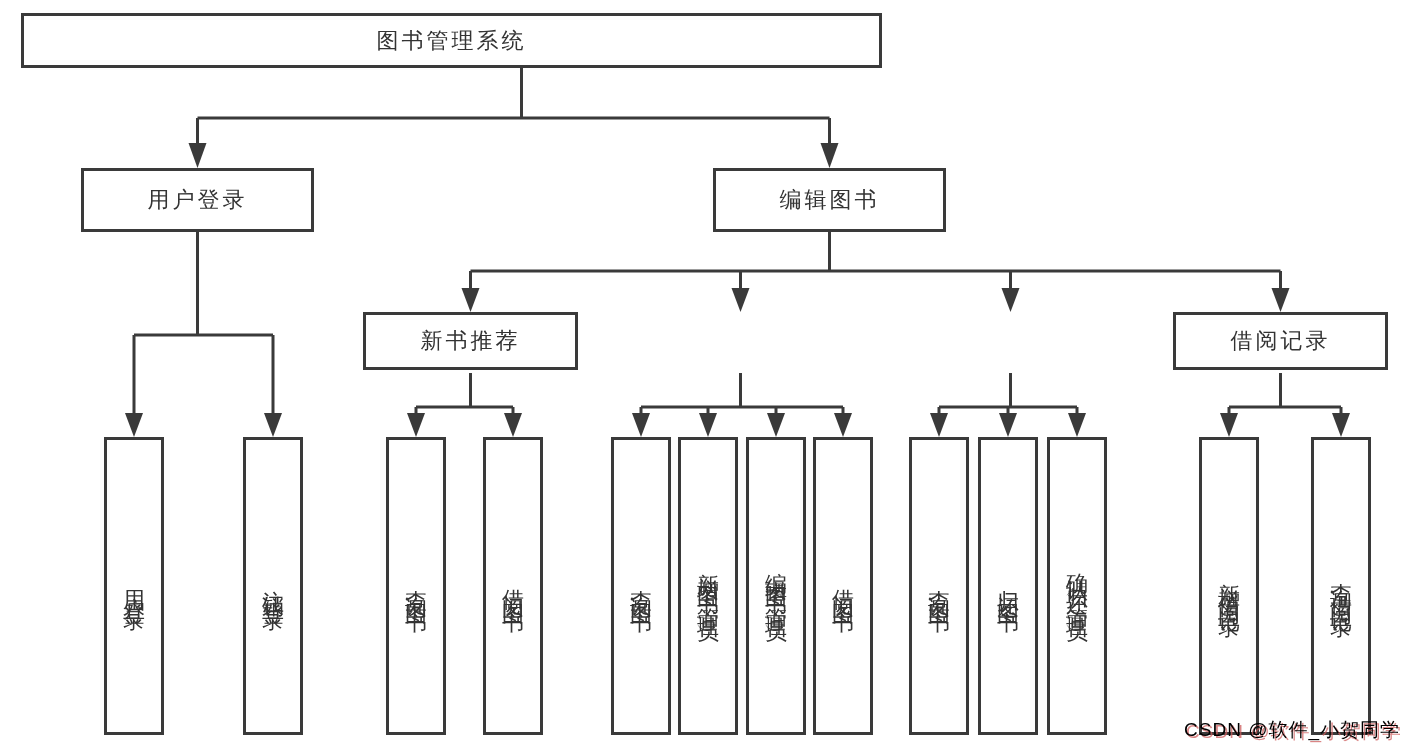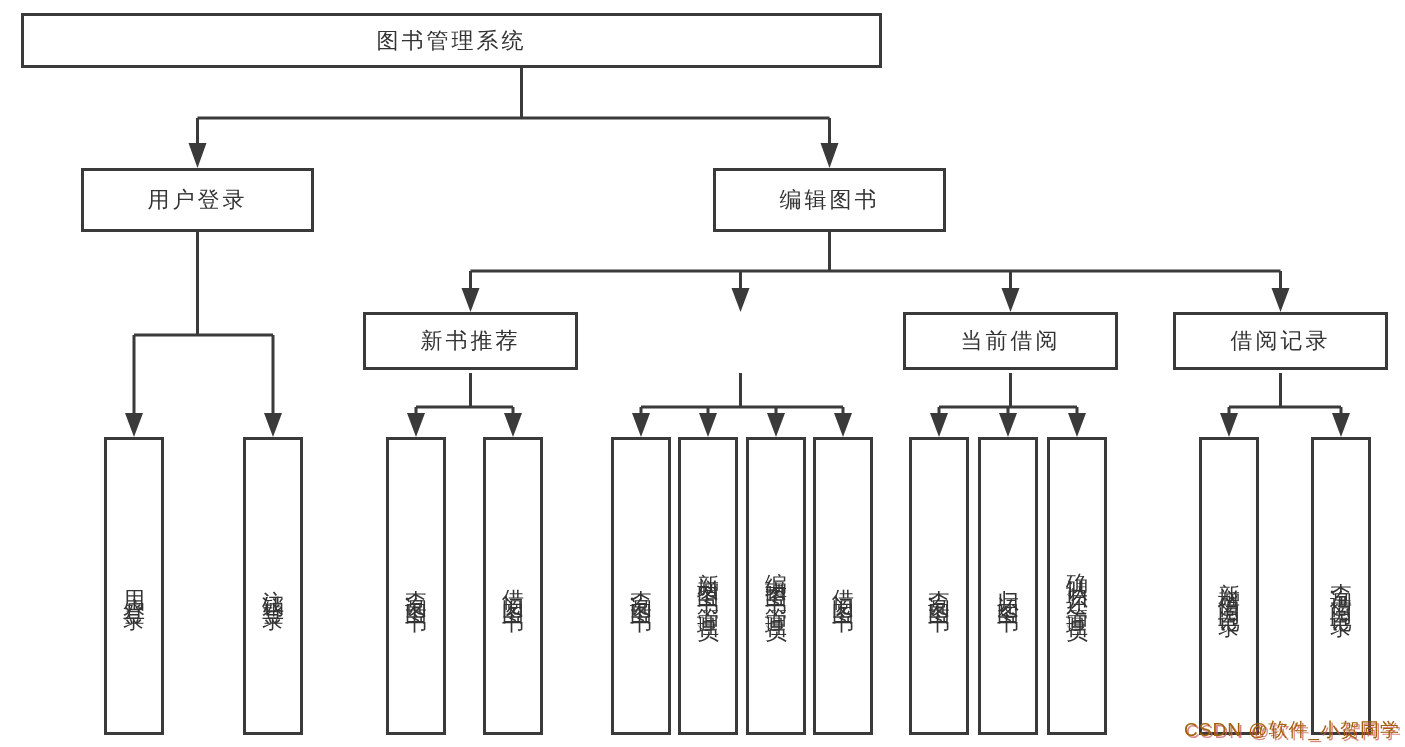--- a/index.html
+++ b/index.html
@@ -20,21 +20,21 @@
     position:absolute;box-sizing:border-box;top:437px;width:60px;height:298px;
     background:#ffffff;border:3px solid #3a3a3a;display:flex;align-items:center;
     justify-content:center;z-index:2;
   }
   .vtext{
     writing-mode:vertical-lr;text-orientation:mixed;
     font-size:22px;letter-spacing:7px;color:#333;line-height:1;white-space:nowrap;
   }
   .watermark{
     position:absolute;right:5px;top:717px;z-index:5;
-    font-size:19px;letter-spacing:1px;color:#a16207;
+    font-size:19px;letter-spacing:1px;color:#000000;
     text-shadow:2px 2px 0 rgba(205,92,92,0.75);white-space:nowrap;
   }
 </style>
 </head>
 <body>
 
 <div class="stage">
 
   <svg class="connectors" viewBox="0 0 1405 747" xmlns="http://www.w3.org/2000/svg">
     <g stroke="#3a3a3a" stroke-width="3" fill="none">
@@ -90,23 +90,20 @@
   <div class="box lvl2" style="left:81px">
     <span>用户登录</span>
   </div>
   <div class="box lvl2" style="left:713px">
     <span>编辑图书</span>
   </div>
 
   <div class="box lvl3" style="left:363px">
     <span>新书推荐</span>
   </div>
-  <div class="box lvl3" style="left:903px">
-    <span>当前借阅</span>
-  </div>
   <div class="box lvl3" style="left:1173px">
     <span>借阅记录</span>
   </div>
 
   <div class="vbox" style="left:104px">
     <span class="vtext">用户登录</span>
   </div>
   <div class="vbox" style="left:243px">
     <span class="vtext">注销登录</span>
   </div>

